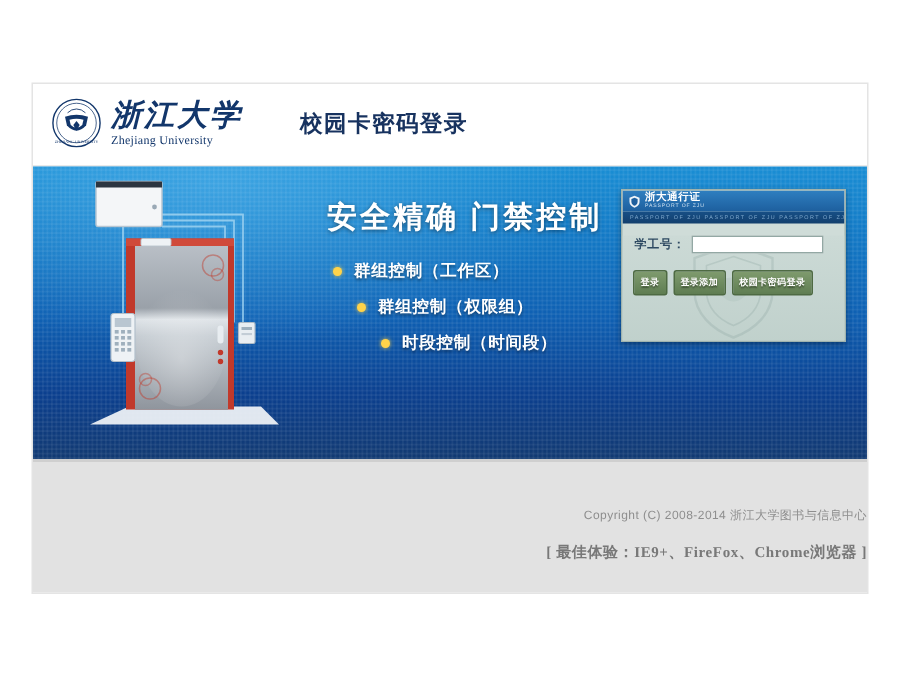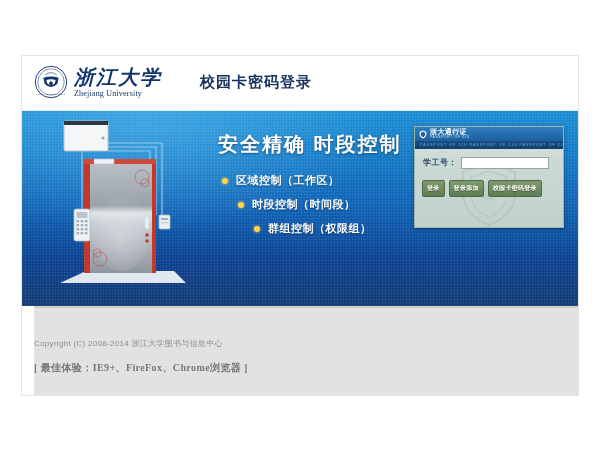--- a/index.html
+++ b/index.html
@@ -251,22 +251,21 @@
     font-family: "Liberation Sans", sans-serif;
     text-shadow: 0 1px 1px rgba(0,0,0,.4);
   }
 
   
   #footer {
     position: relative;
     height: 89px;
     background: #e2e2e2;
     border-top: 2px solid #cfcfcf;
-    text-align: left;
-    margin-left: 12px;
+    text-align: right;
   }
   #copyright {
     margin-top: 30px;
     font-size: 8px;
     color: #8e8e8e;
     letter-spacing: .3px;
   }
   #browser-note {
     margin-top: 12px;
     font-family: "Liberation Serif", "DejaVu Serif", serif;
@@ -363,34 +362,34 @@
             <rect x="38.9" y="107" width="2.6" height="2.4"></rect>
           <rect x="30.5" y="111" width="2.6" height="2.4"></rect>
             <rect x="34.7" y="111" width="2.6" height="2.4"></rect>
             <rect x="38.9" y="111" width="2.6" height="2.4"></rect>
           <rect x="30.5" y="115" width="2.6" height="2.4"></rect>
             <rect x="34.7" y="115" width="2.6" height="2.4"></rect>
             <rect x="38.9" y="115" width="2.6" height="2.4"></rect>
         </g>
       </svg>
 
-      <div id="headline">安全精确  时段控制</div>
+      <div id="headline">安全精确  门禁控制</div>
 
       <ul id="feature-list">
         <li class="feature">
           <span class="bullet"></span>
-          <span class="feature-text">区域控制（工作区）</span>
+          <span class="feature-text">群组控制（工作区）</span>
+        </li>
+        <li class="feature">
+          <span class="bullet"></span>
+          <span class="feature-text">群组控制（权限组）</span>
         </li>
         <li class="feature">
           <span class="bullet"></span>
           <span class="feature-text">时段控制（时间段）</span>
-        </li>
-        <li class="feature">
-          <span class="bullet"></span>
-          <span class="feature-text">群组控制（权限组）</span>
         </li>
       </ul>
 
       <div id="passport">
         <div id="passport-head">
           <svg class="shield-icon" viewBox="0 0 10 11">
             <path d="M5 .6 L9.2 2.1 V5.6 C9.2 8.2 7.2 9.9 5 10.5 C2.8 9.9 .8 8.2 .8 5.6 V2.1 Z" fill="#ffffff" opacity=".92"></path>
             <path d="M5 2.2 L7.6 3.2 V5.6 C7.6 7.3 6.4 8.4 5 8.9 C3.6 8.4 2.4 7.3 2.4 5.6 V3.2 Z" fill="#1d5f9e"></path>
           </svg>
           <div id="passport-title-wrap">

